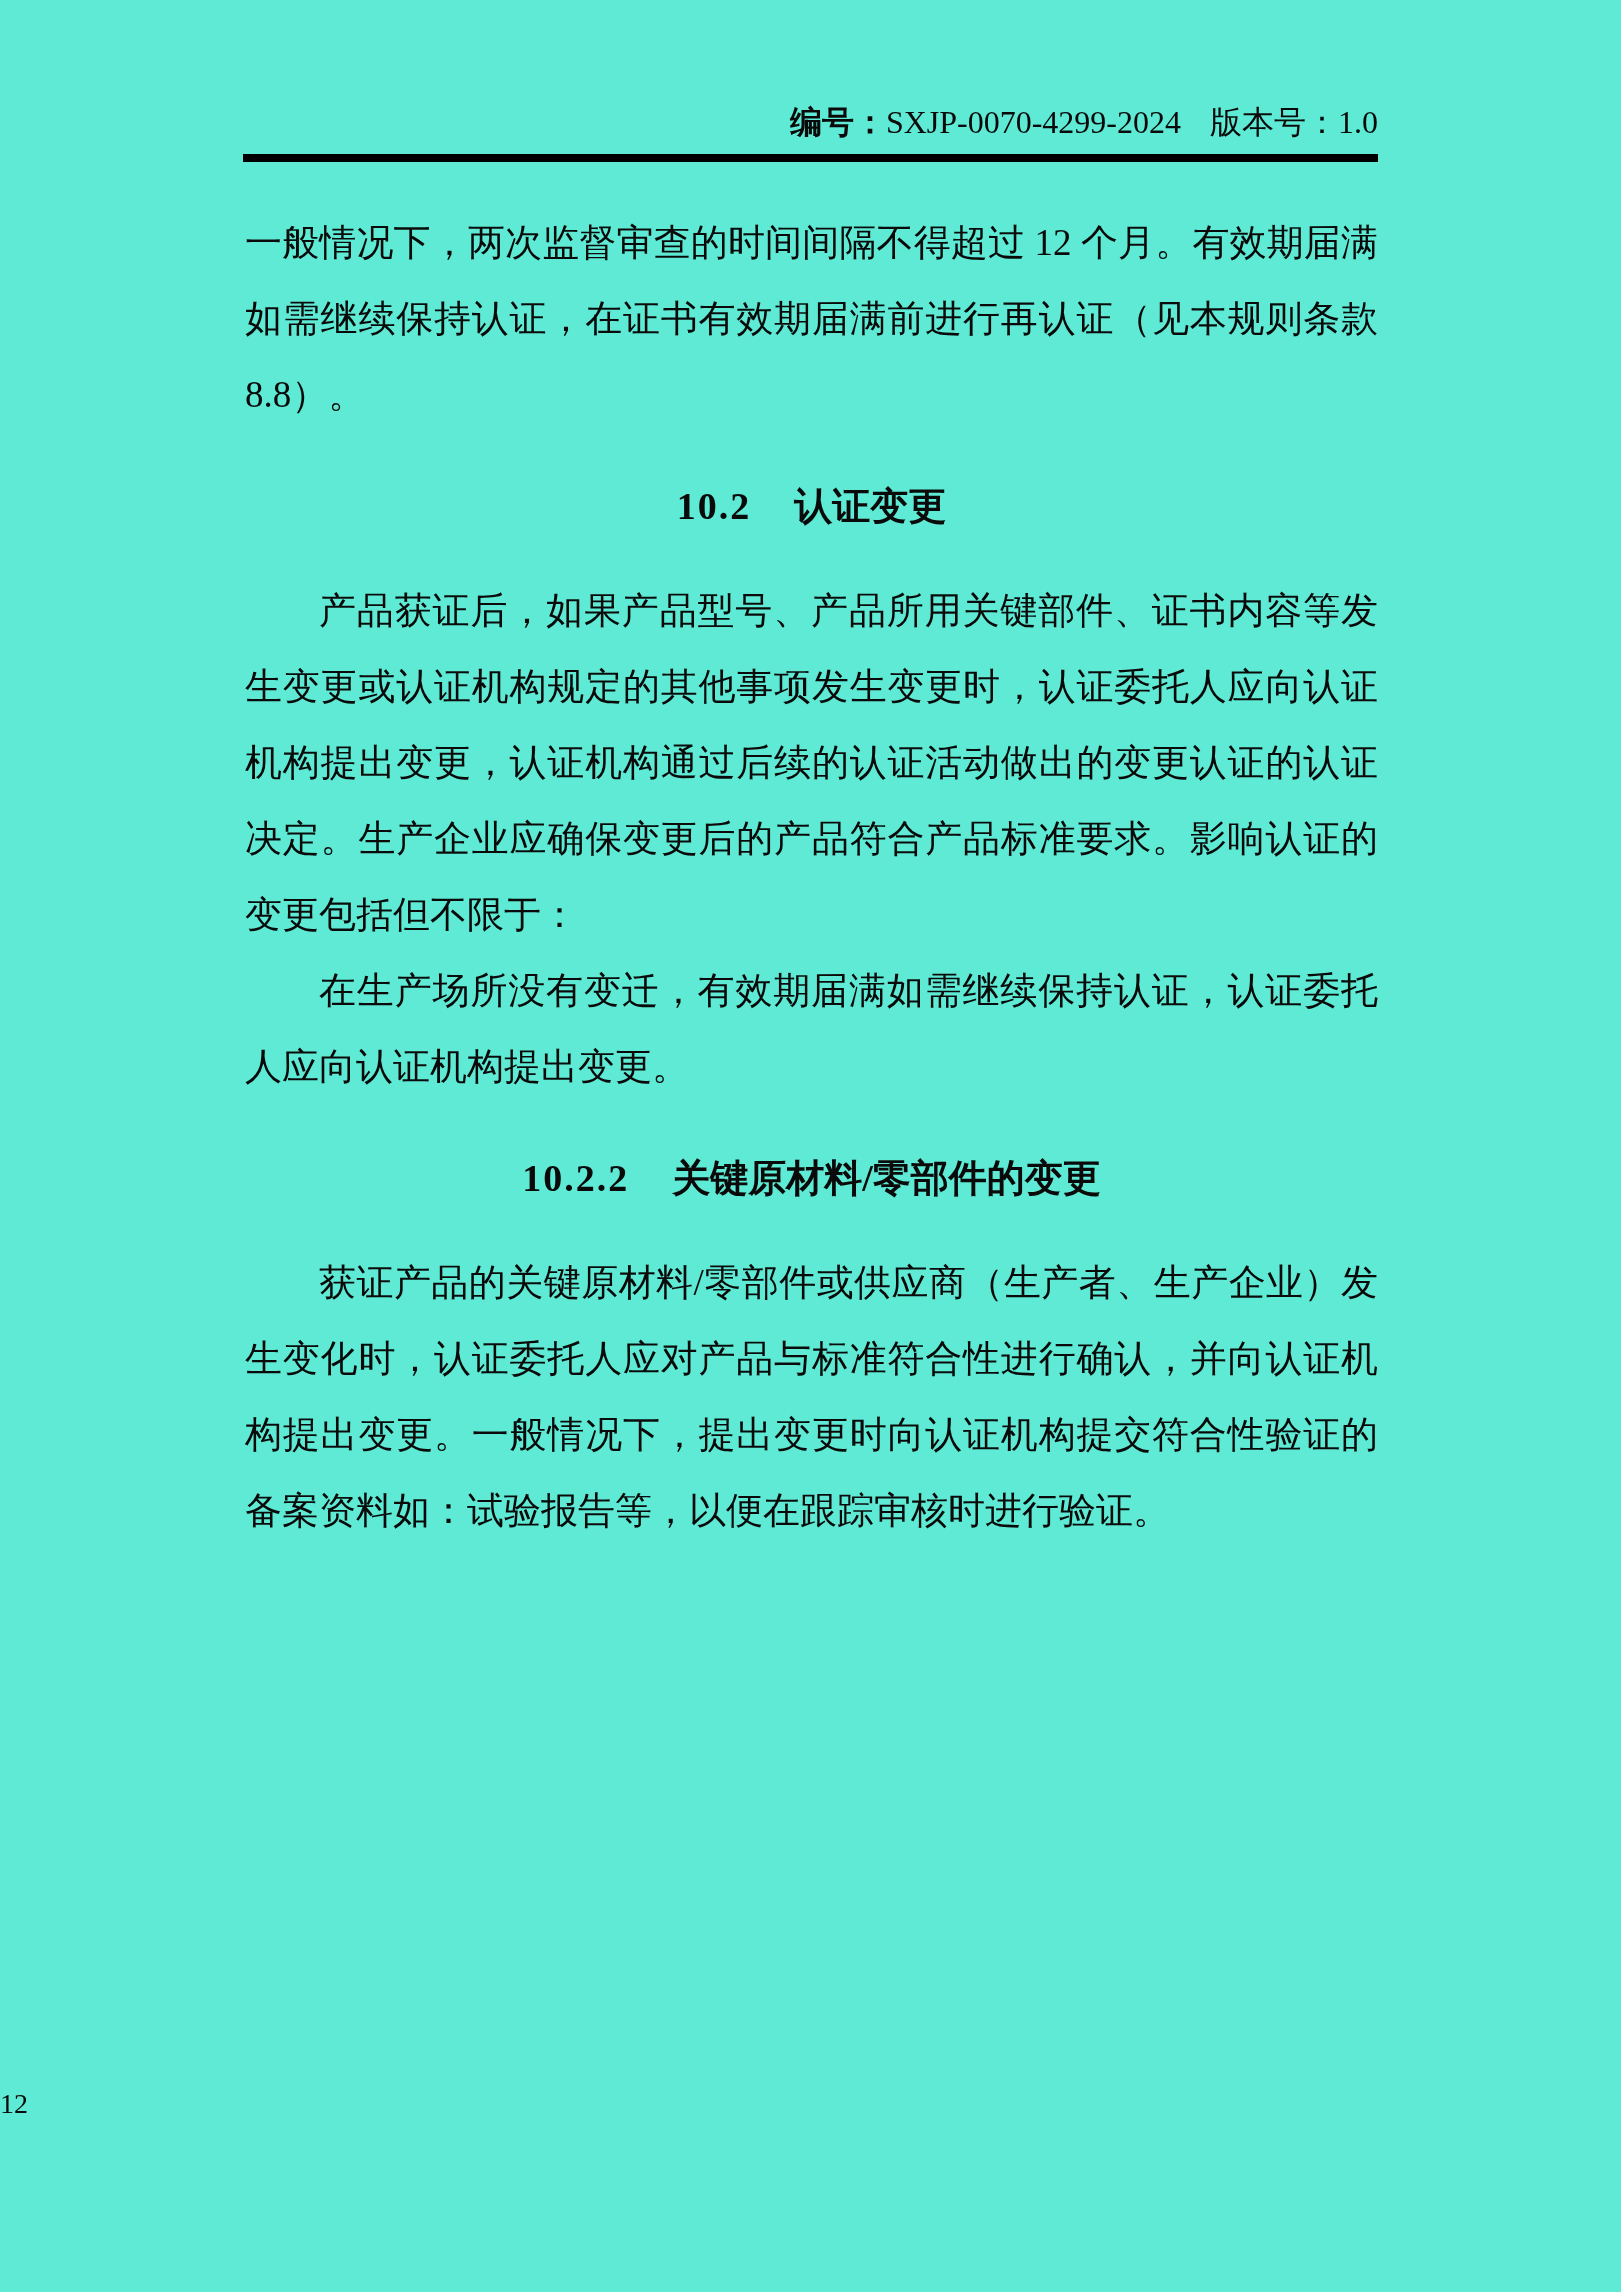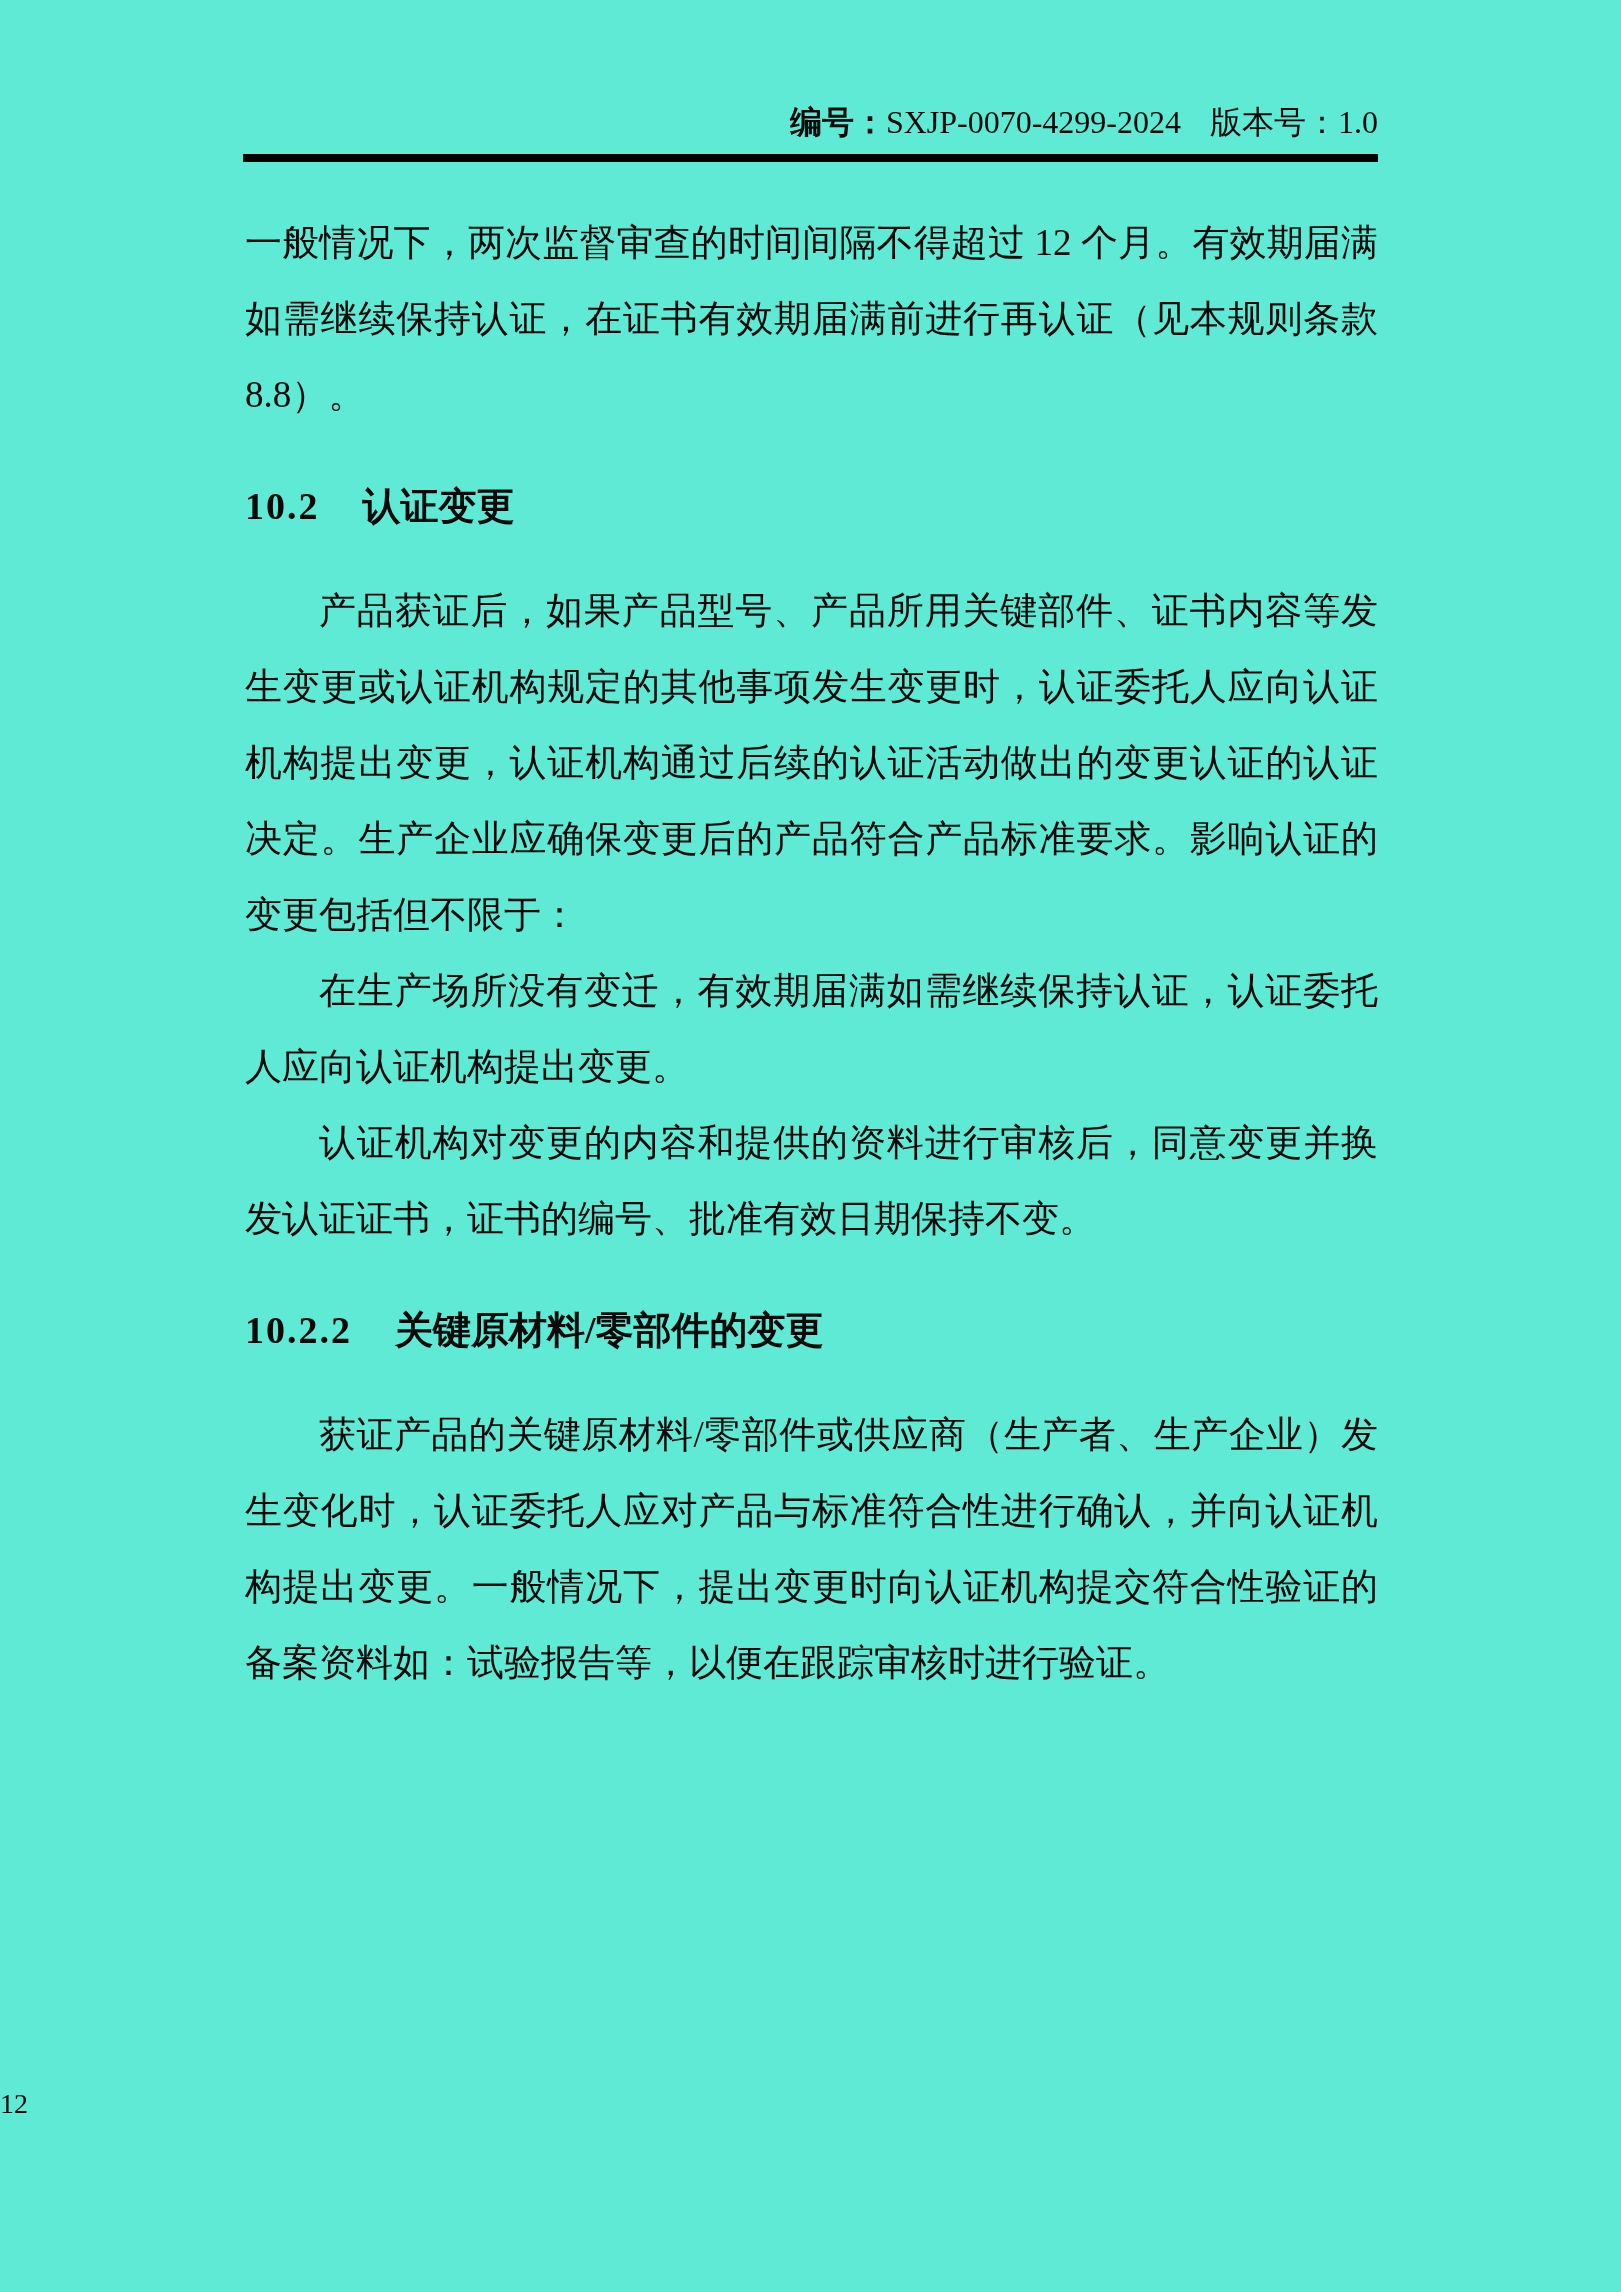--- a/index.html
+++ b/index.html
@@ -57,21 +57,21 @@
     margin: 0;
     text-indent: 74px;
   }
   .content p.no-indent { text-indent: 0; }
 
   .sec-h {
     font-weight: 700;
     font-size: 38px;
     line-height: 76px;
     margin: 35px 0 29px 0;
-    text-align: left;
+    text-align: center;
   }
   .sec-h .sec-num { margin-right: 43px; letter-spacing: 2px; }
 
   
   .page-number {
     position: absolute;
     left: 0;
     top: 2084px;
     width: 1621px;
     text-align: left;
@@ -95,21 +95,20 @@
     <p class="no-indent">一般情况下，两次监督审查的时间间隔不得超过 12 个月。有效期届满如需继续保持认证，在证书有效期届满前进行再认证（见本规则条款 8.8）。</p>
 
     <div class="sec-h">
       <span class="sec-num">10.2</span><span>认证变更</span>
     </div>
 
     <p>产品获证后，如果产品型号、产品所用关键部件、证书内容等发生变更或认证机构规定的其他事项发生变更时，认证委托人应向认证机构提出变更，认证机构通过后续的认证活动做出的变更认证的认证决定。生产企业应确保变更后的产品符合产品标准要求。影响认证的变更包括但不限于：</p>
 
 
     <p>在生产场所没有变迁，有效期届满如需继续保持认证，认证委托人应向认证机构提出变更。</p>
-    <p>认证机构对变更的内容和提供的资料进行审核后，同意变更并换发认证证书，证书的编号、批准有效日期保持不变。</p>
 
     <div class="sec-h">
       <span class="sec-num">10.2.2</span><span>关键原材料/零部件的变更</span>
     </div>
 
     <p>获证产品的关键原材料/零部件或供应商（生产者、生产企业）发生变化时，认证委托人应对产品与标准符合性进行确认，并向认证机构提出变更。一般情况下，提出变更时向认证机构提交符合性验证的备案资料如：试验报告等，以便在跟踪审核时进行验证。</p>
 
   </div>
 
   <div class="page-number">12</div>

